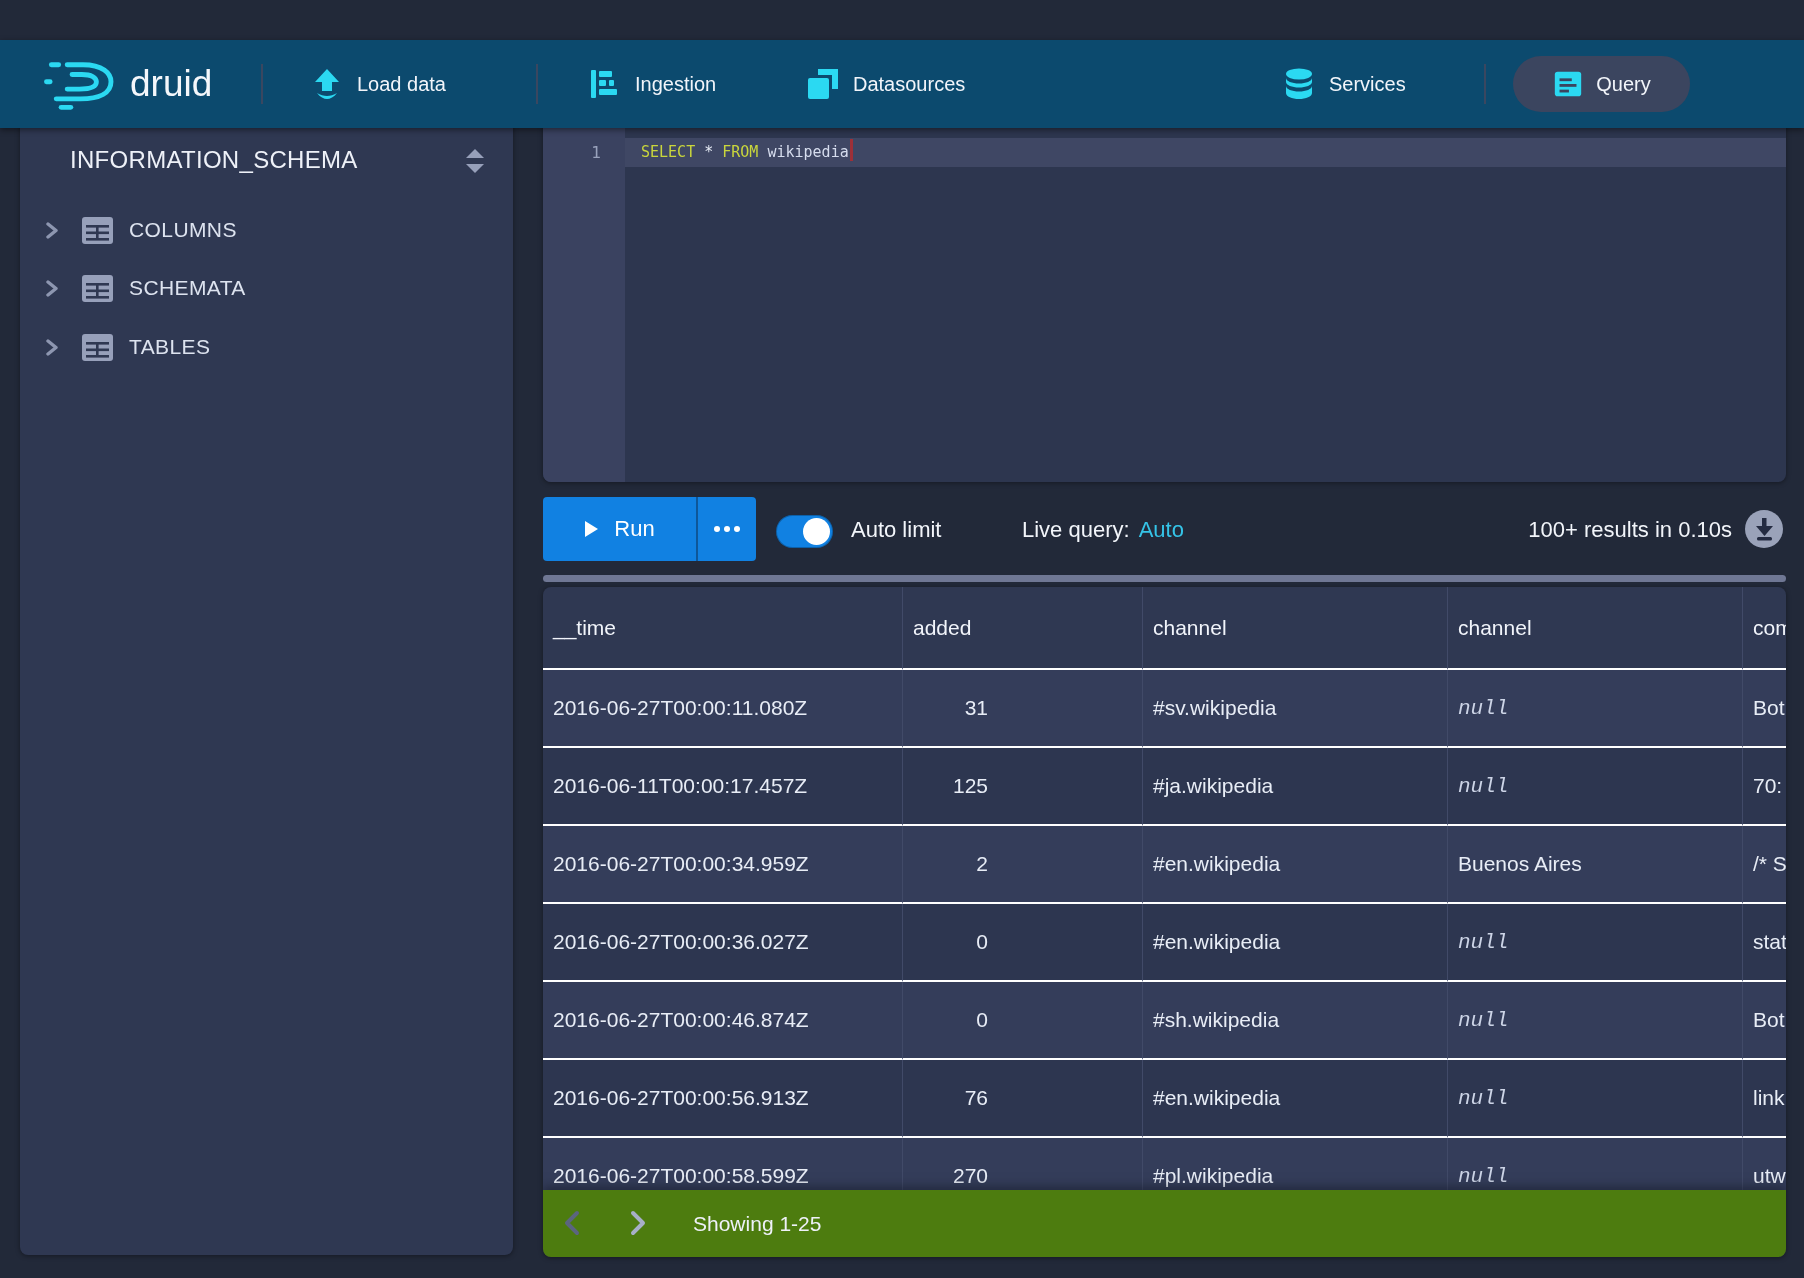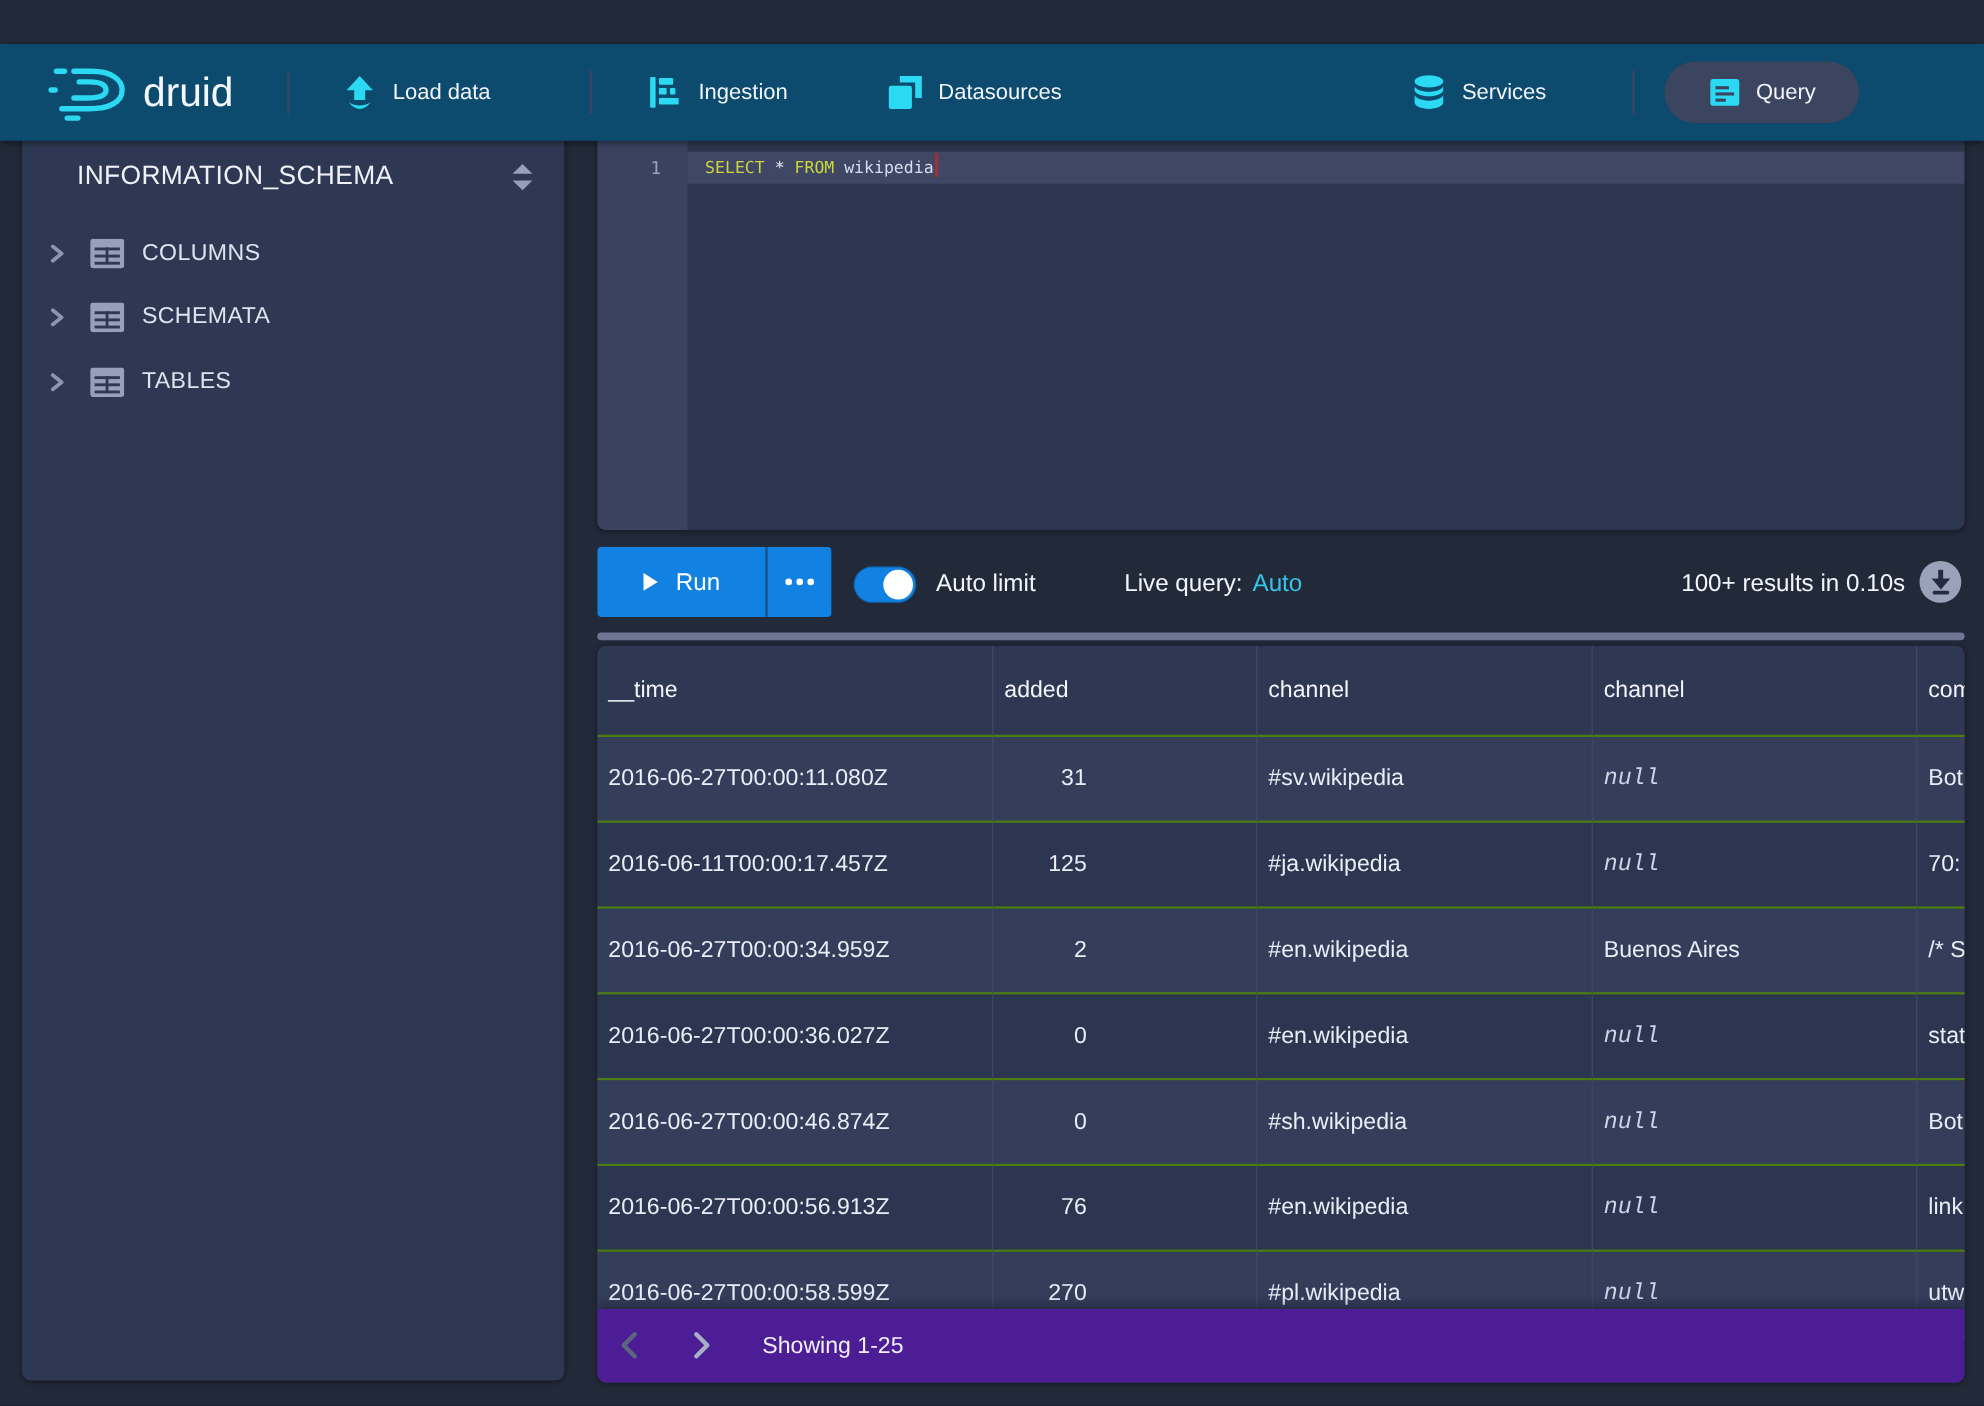--- a/index.html
+++ b/index.html
@@ -70,29 +70,29 @@
             background:#9aa2b9; cursor:pointer; }
   .hscroll { position:absolute; left:543px; top:93px; width:1243px; height:7px;
              background:#6f7794; border-radius:4px; cursor:pointer; }
 
   
   .results-panel { position:absolute; left:543px; top:587px; width:1243px; height:670px;
                    background:#2f3852; border-radius:8px; overflow:hidden; box-shadow:0 1px 5px rgba(0,0,0,.4); }
   .trow { display:grid; width:1643px; }
   .thead { height:83px; }
   .tbody-row { height:78px; }
-  .tcell { border-right:1px solid #414a68; border-bottom:2px solid #4d7c0f;
+  .tcell { border-right:1px solid #414a68; border-bottom:2px solid #ffffff;
            display:flex; align-items:center; padding-left:10px; overflow:hidden;
            white-space:nowrap; font-size:21px; color:#e8edf6; }
   .thead .tcell { color:#f1f4fa; cursor:pointer; }
   .tbody-row:nth-child(odd) { background:#343d5a; }
   .tbody-row:nth-child(even) { background:#2d3650; }
   .cell-num { justify-content:flex-end; padding-right:154px; padding-left:0; }
   .cell-null { font-style:italic; color:#ccd4e6;font-family:Liberation Mono, monospace; }
-  .tfoot { position:absolute; left:0; bottom:0; width:100%; height:67px; background:#4c1d95;
+  .tfoot { position:absolute; left:0; bottom:0; width:100%; height:67px; background:#4d7c0f;
            box-shadow:0 -3px 10px rgba(13,17,30,.5); }
   .pg-btn { position:absolute; top:15px; width:36px; height:36px; display:flex; align-items:center;
             justify-content:center; cursor:pointer; }
   .pg-prev { left:11px; }
   .pg-next { left:77px; }
   .showing { position:absolute; left:150px; top:0; height:67px; display:flex; align-items:center;
              color:#eef1f8; font-size:21px; }
 </style>
 </head>
 <body>

